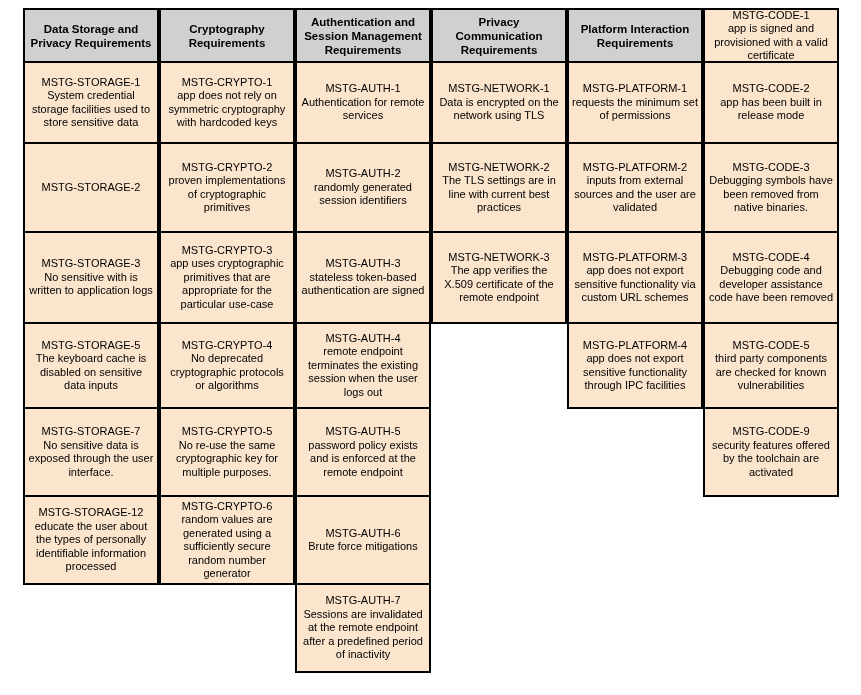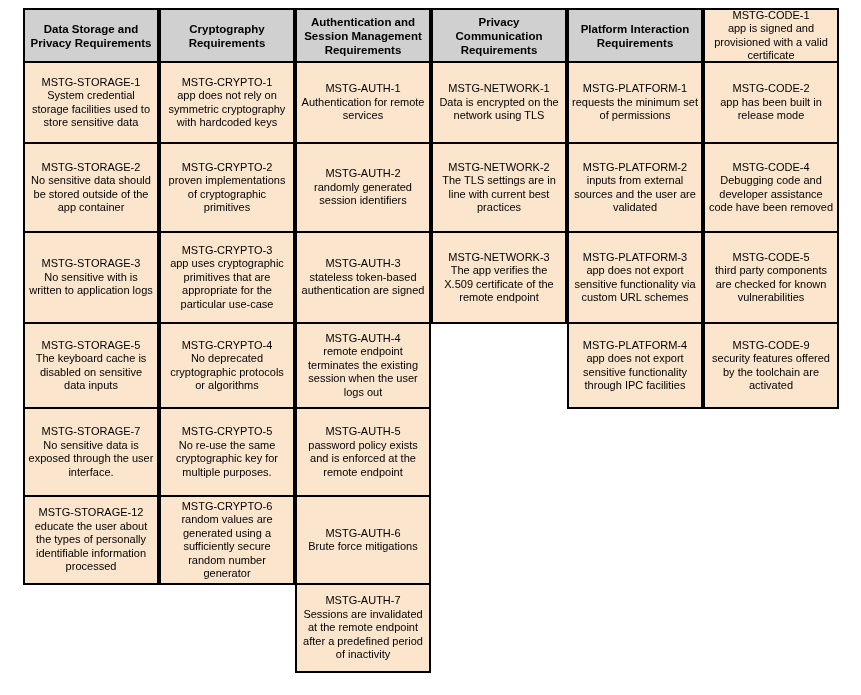--- a/index.html
+++ b/index.html
@@ -67,21 +67,20 @@
   <div class="table-wrap">
 
     <div class="col">
       <div class="cell header">Data Storage and Privacy Requirements</div>
       <div class="cell body">
         <div class="code">MSTG-STORAGE-1</div>
         <div class="desc">System credential storage facilities used to store sensitive data</div>
       </div>
       <div class="cell body">
         <div class="code">MSTG-STORAGE-2</div>
-        <div class="desc">No sensitive data should be stored outside of the app container</div>
       </div>
       <div class="cell body">
         <div class="code">MSTG-STORAGE-3</div>
         <div class="desc">No sensitive with is written to application logs</div>
       </div>
       <div class="cell body">
         <div class="code">MSTG-STORAGE-5</div>
         <div class="desc">The keyboard cache is disabled on sensitive data inputs</div>
       </div>
       <div class="cell body">
@@ -193,20 +192,24 @@
     <div class="col">
       <div class="cell body">
         <div class="code">MSTG-CODE-1</div>
         <div class="desc">app is signed and provisioned with a valid certificate</div>
       </div>
       <div class="cell body">
         <div class="code">MSTG-CODE-2</div>
         <div class="desc">app has been built in release mode</div>
       </div>
       <div class="cell body">
+        <div class="code">MSTG-CODE-3</div>
+        <div class="desc">Debugging symbols have been removed from native binaries.</div>
+      </div>
+      <div class="cell body">
         <div class="code">MSTG-CODE-4</div>
         <div class="desc">Debugging code and developer assistance code have been removed</div>
       </div>
       <div class="cell body">
         <div class="code">MSTG-CODE-5</div>
         <div class="desc">third party components are checked for known vulnerabilities</div>
       </div>
       <div class="cell body">
         <div class="code">MSTG-CODE-9</div>
         <div class="desc">security features offered by the toolchain are activated</div>

